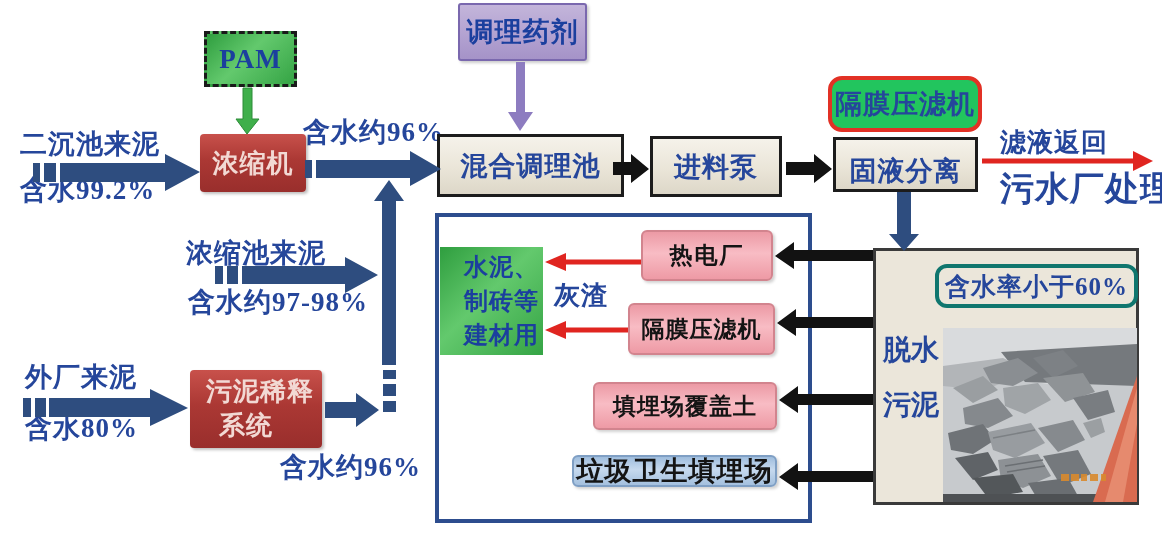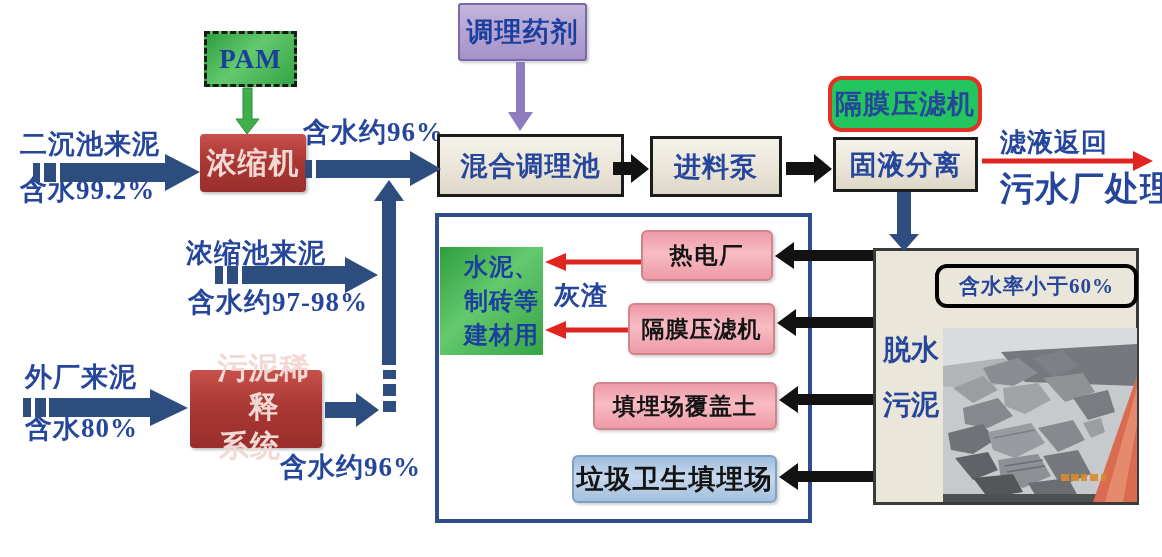--- a/index.html
+++ b/index.html
@@ -10,23 +10,22 @@
   .abs{position:absolute;box-sizing:border-box;}
   .center{display:flex;align-items:center;justify-content:center;text-align:center;}
   
   .proc{
     background:linear-gradient(180deg,#f5f2ea 0%,#eae5d8 55%,#ddd7c8 100%);
     border:3px solid #1c1c1c;color:#25469b;font-size:27px;letter-spacing:1px;
   }
   
   .redbox{
     background:linear-gradient(180deg,#c8514b 0%,#ab3834 45%,#992e2c 100%);
-    border-radius:4px;color:#f2d9d4;font-size:30px;letter-spacing:1px;
+    border-radius:4px;color:#f2d9d4;font-size:26px;letter-spacing:1px;
     box-shadow:2px 2px 3px rgba(0,0,0,0.25);
-    font-family:Liberation Mono, monospace;
   }
   
   .greenbox{
     background:linear-gradient(135deg,#2f9e3f 0%,#63c96d 45%,#35a445 100%);
     color:#1b3f9e;
   }
   
   .pinkbox{
     background:linear-gradient(180deg,#ec9aa5 0%,#f8bcc4 45%,#ee9aa5 100%);
     border:2px solid #d2848e;border-radius:6px;color:#141414;font-size:23px;letter-spacing:2px;
@@ -74,21 +73,21 @@
   </div>
 
   <div class="abs center proc boxlayer" style="left:650px;top:136px;width:132px;height:61px;">
     <span>进料泵</span>
   </div>
 
   <div class="abs center boxlayer" style="left:828px;top:76px;width:154px;height:56px;background:#22c55e;border:4px solid #e23125;border-radius:14px;color:#25469b;font-size:27px;letter-spacing:1px;">
     <span>隔膜压滤机</span>
   </div>
 
-  <div class="abs center proc boxlayer" style="left:833px;top:137px;width:145px;height:55px;">
+  <div class="abs center proc boxlayer" style="left:833px;top:137px;width:145px;height:55px;align-items:flex-end;">
     <span>固液分离</span>
   </div>
 
   <div class="abs center redbox boxlayer" style="left:190px;top:370px;width:132px;height:78px;flex-direction:column;line-height:1.3;">
     <span style="align-self:flex-start;padding-left:16px;">污泥稀释</span>
     <span style="align-self:flex-start;padding-left:29px;">系统</span>
   </div>
 
   <div class="abs boxlayer" style="left:435px;top:213px;width:377px;height:310px;border:4px solid #2d4d8e;background:transparent;"></div>
 
@@ -105,26 +104,26 @@
   </div>
 
   <div class="abs center pinkbox boxlayer" style="left:628px;top:303px;width:147px;height:52px;letter-spacing:1px;">
     <span>隔膜压滤机</span>
   </div>
 
   <div class="abs center pinkbox boxlayer" style="left:593px;top:382px;width:184px;height:48px;letter-spacing:1px;">
     <span>填埋场覆盖土</span>
   </div>
 
-  <div class="abs center lbluebox boxlayer" style="left:572px;top:455px;width:205px;height:48px;">
+  <div class="abs center lbluebox boxlayer" style="left:572px;top:455px;width:205px;height:32px;">
     <span>垃圾卫生填埋场</span>
   </div>
 
   <div class="abs boxlayer" style="left:873px;top:248px;width:266px;height:257px;background:#ebe6da;border:3px solid #3a3a3a;">
-    <div class="abs center" style="left:59px;top:13px;width:203px;height:44px;border:4px solid #000000;border-radius:12px;color:#25469b;font-size:21px;letter-spacing:1px;">
+    <div class="abs center" style="left:59px;top:13px;width:203px;height:44px;border:4px solid #0f766e;border-radius:12px;color:#25469b;font-size:25px;letter-spacing:1px;">
       <span>含水率小于60%</span>
     </div>
     <div class="abs" style="left:7px;top:72px;color:#25469b;font-size:28px;line-height:1.95;">
       <div>脱水</div>
       <div>污泥</div>
     </div>
 
     <svg class="abs" style="left:67px;top:77px;" width="194" height="174" viewBox="0 0 194 174">
       <rect x="0" y="0" width="194" height="174" fill="#c7cacd"></rect>
       <polygon points="0,0 194,0 194,26 118,58 0,40" fill="#d9dbdd"></polygon>

